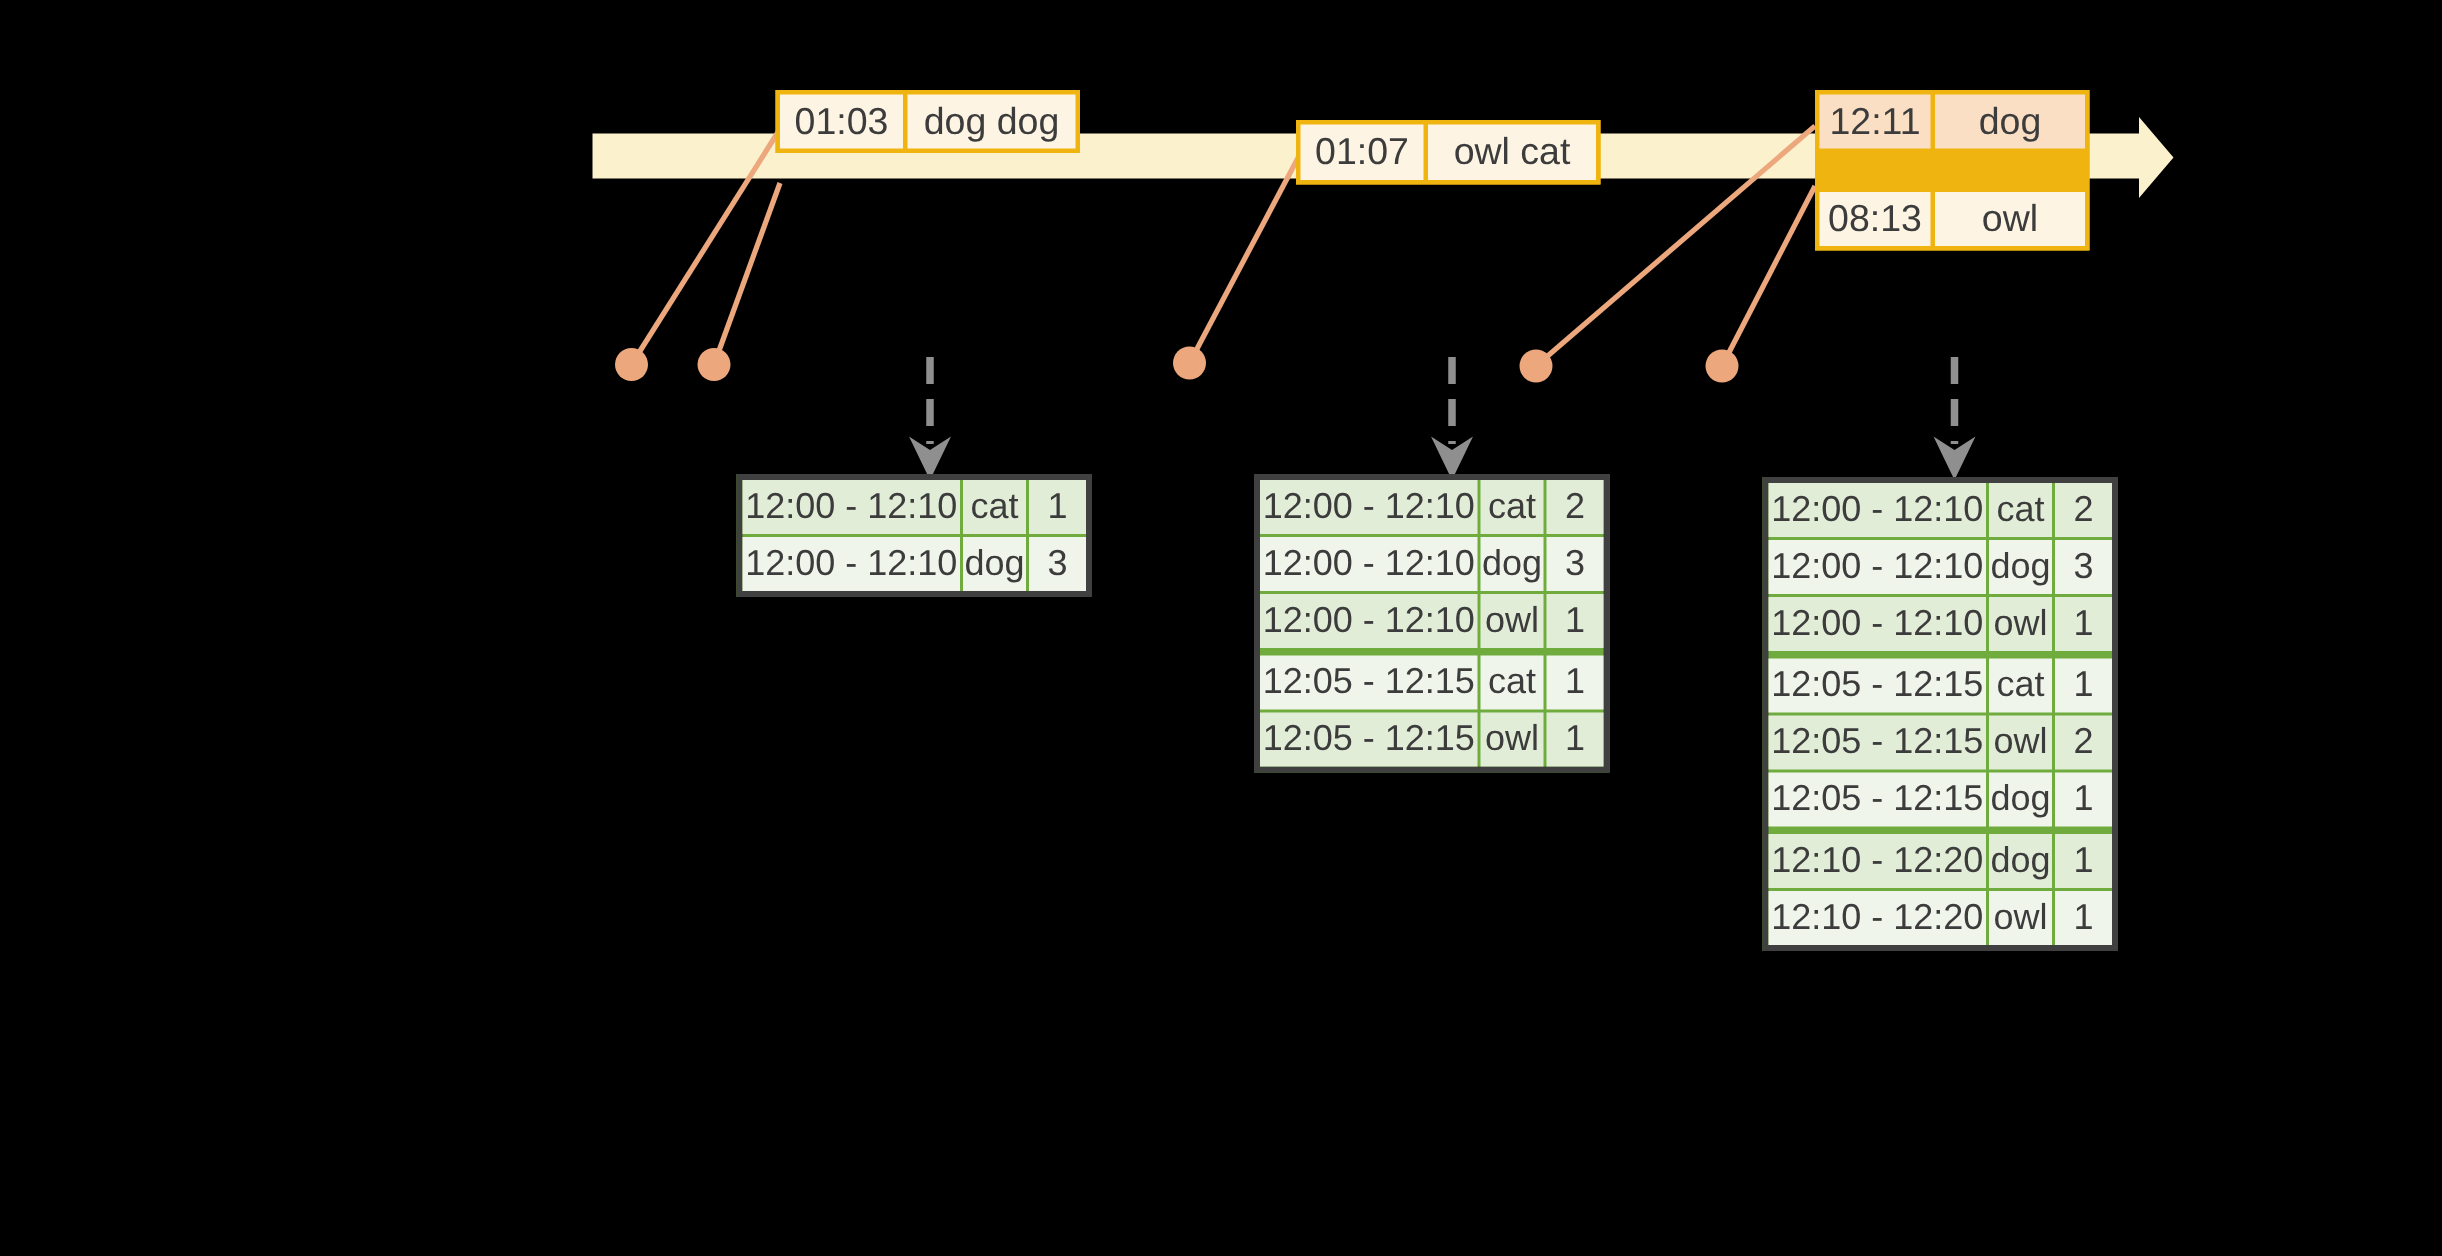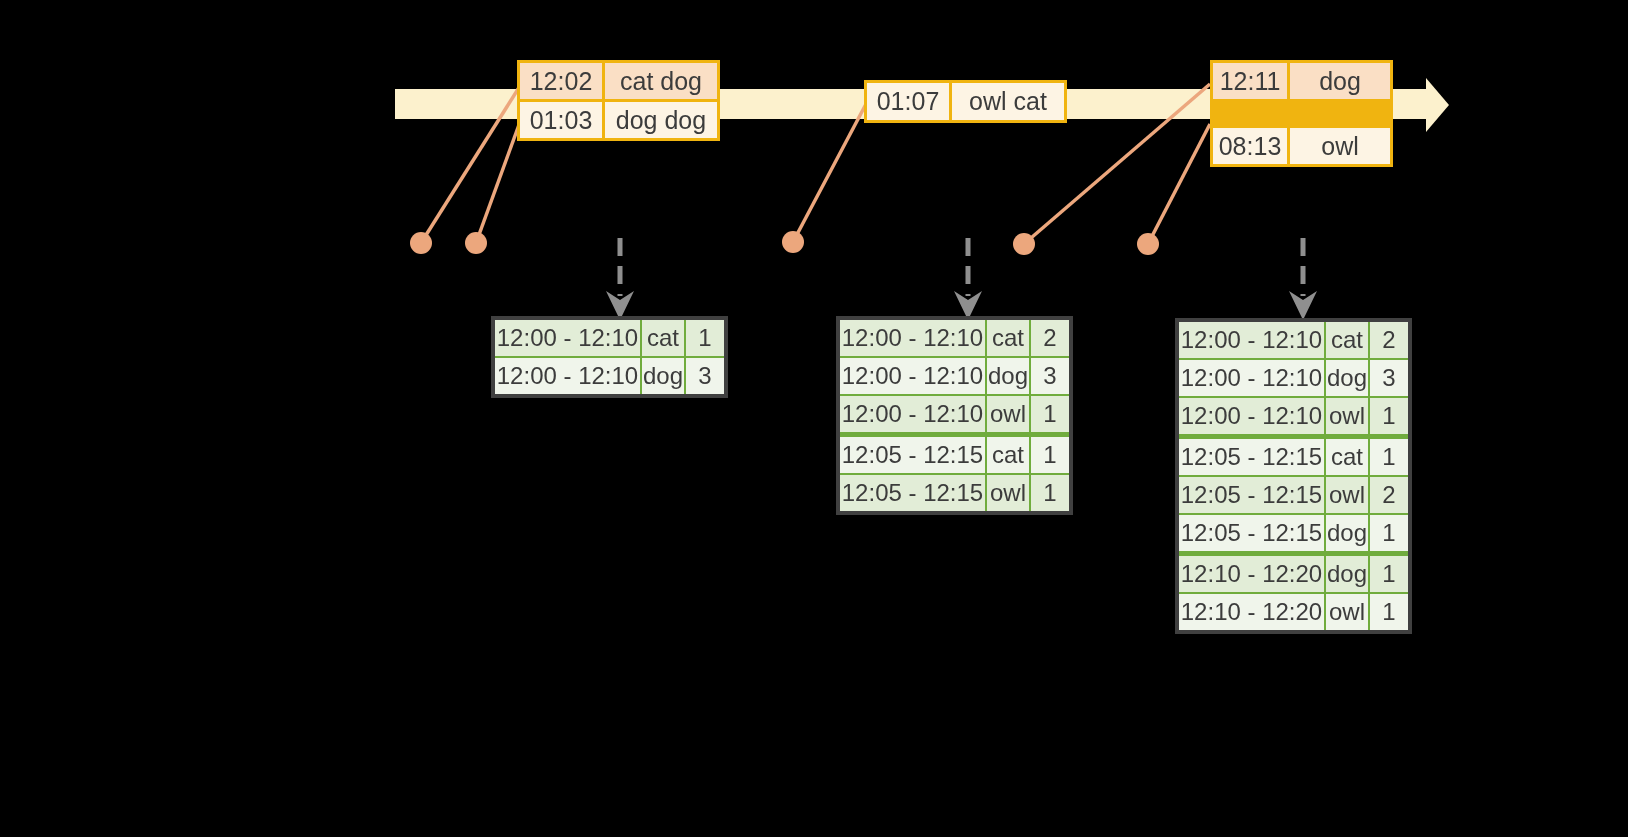--- a/index.html
+++ b/index.html
@@ -69,24 +69,20 @@
       <line x1="620" y1="238" x2="620" y2="296" stroke-width="5" stroke-dasharray="18 10" stroke="#8f8f8f"></line>
       <path d="M 606 291 L 620 320 L 634 291 L 620 300 Z" fill="#8f8f8f"></path>
       <line x1="968" y1="238" x2="968" y2="296" stroke-width="5" stroke-dasharray="18 10" stroke="#8f8f8f"></line>
       <path d="M 954 291 L 968 320 L 982 291 L 968 300 Z" fill="#8f8f8f"></path>
       <line x1="1303" y1="238" x2="1303" y2="296" stroke-width="5" stroke-dasharray="18 10" stroke="#8f8f8f"></line>
       <path d="M 1289 291 L 1303 320 L 1317 291 L 1303 300 Z" fill="#8f8f8f"></path>
     </g>
   </svg>
 
   <div class="etable e1" style="left:517px;top:60px;">
-    <div class="row">
-      <div class="cell time peach">12:02</div>
-      <div class="cell words peach">cat dog</div>
-    </div>
     <div class="row">
       <div class="cell time cream">01:03</div>
       <div class="cell words cream">dog dog</div>
     </div>
   </div>
 
   <div class="etable e2" style="left:864px;top:80px;">
     <div class="row">
       <div class="cell time cream">01:07</div>
       <div class="cell words cream">owl cat</div>

